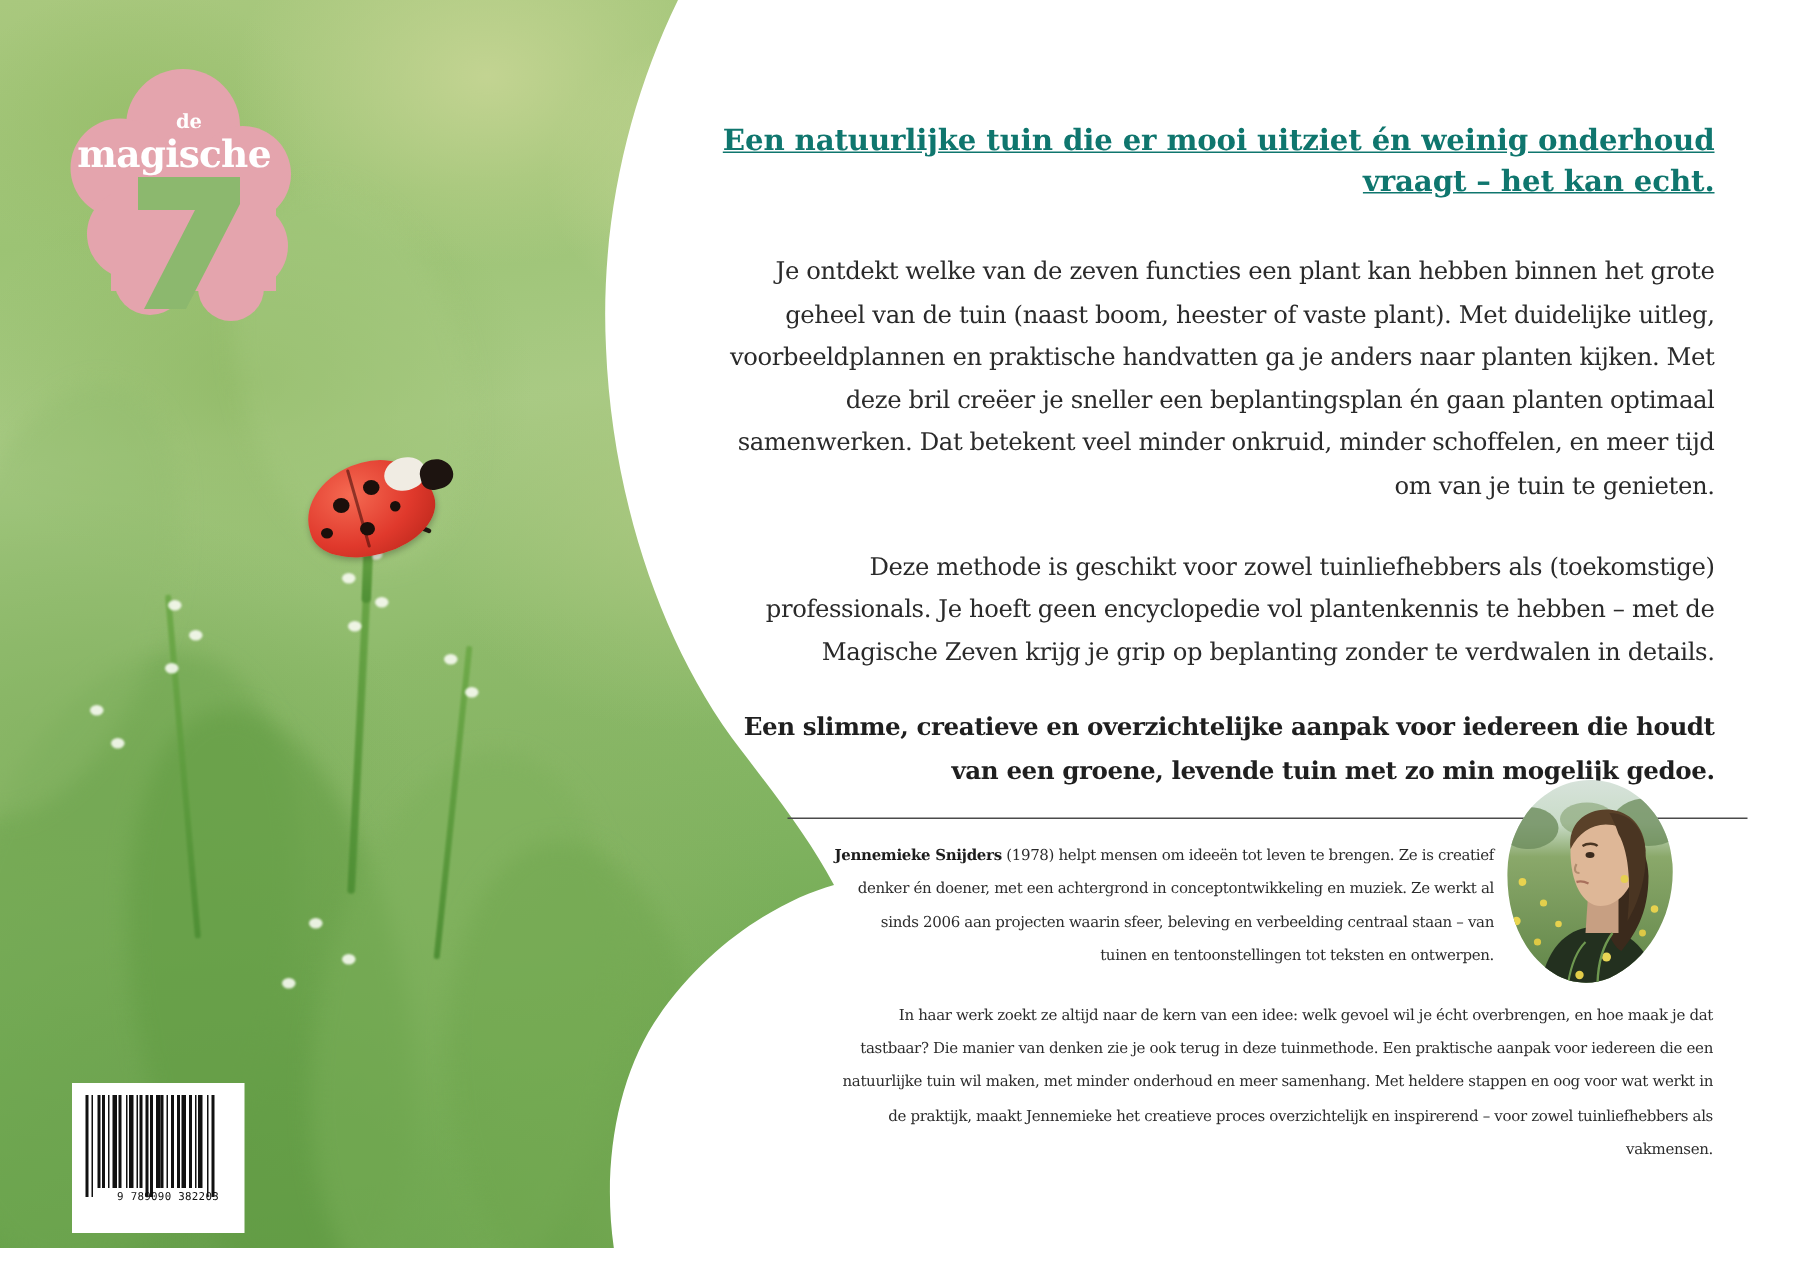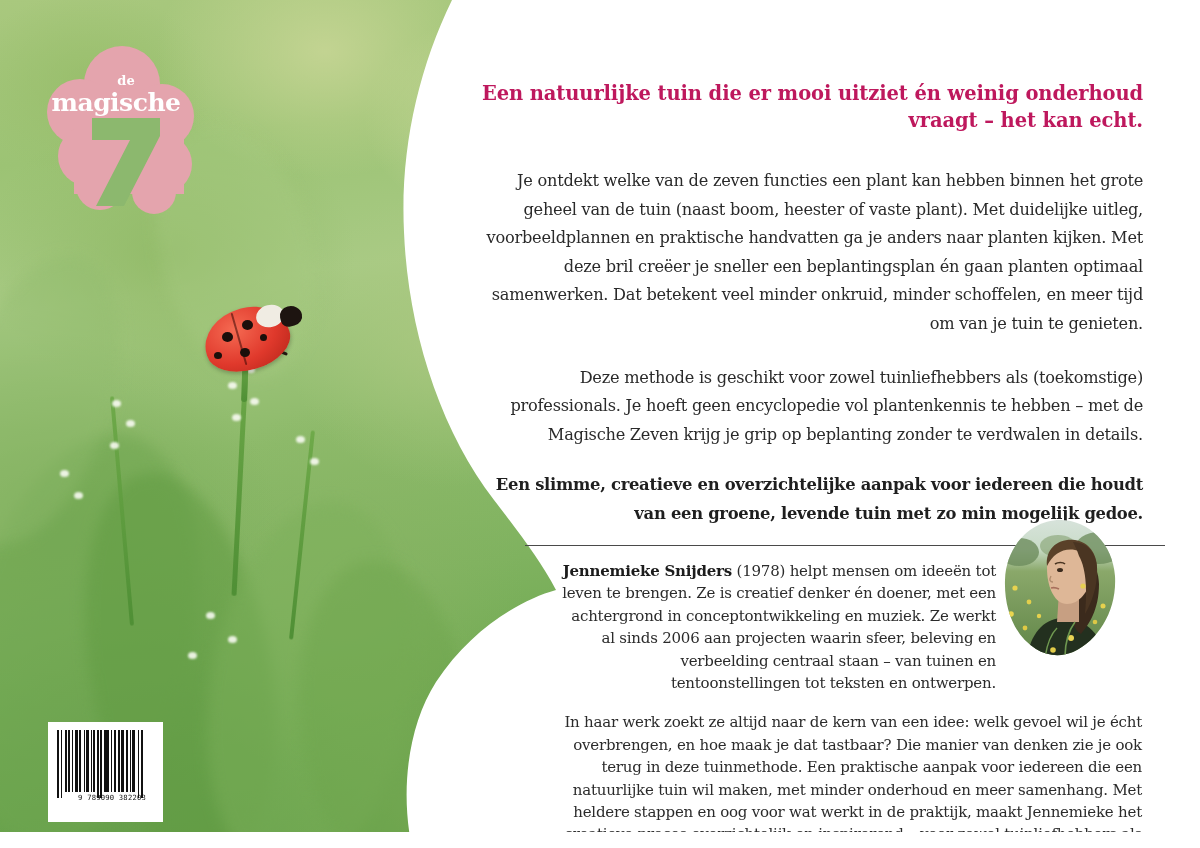--- a/index.html
+++ b/index.html
@@ -128,23 +128,24 @@
   .content {
     position: absolute;
     left: 481px; top: 80px;
     width: 662px;
   }
   .headline {
     font-family: "DejaVu Serif", serif;
     font-weight: bold;
     font-size: 19.5px;
     line-height: 27px;
-    color: #be185d;
+    color: #0f766e;
     letter-spacing: -0.1px;
     margin: 0 0 33px 0;
+    text-decoration: underline;
   }
   .para {
     font-family: "DejaVu Serif", serif;
     font-size: 16.2px;
     line-height: 28.6px;
     color: #2a2a2a;
     margin: 0 0 25px 0;
     letter-spacing: -0.25px;
   }
   .para.last { margin-bottom: 22px; }
@@ -175,21 +176,21 @@
   .author-photo svg { display: block; }
 
   
   .bio {
     position: absolute;
     left: 556px; top: 560px;
     width: 590px;
   }
   .bio-p {
     font-family: "DejaVu Serif", serif;
-    font-size: 15px;
+    font-size: 10px;
     line-height: 22.4px;
     color: #2b2b2b;
     margin: 0 0 17px 0;
     letter-spacing: -0.22px;
   }
   .bio-p.first { width: 440px; }
   .bio-p.second { width: 586px; margin-bottom: 0; }
   .bio-name { font-weight: bold; color: #1c1c1c; }
 
   

